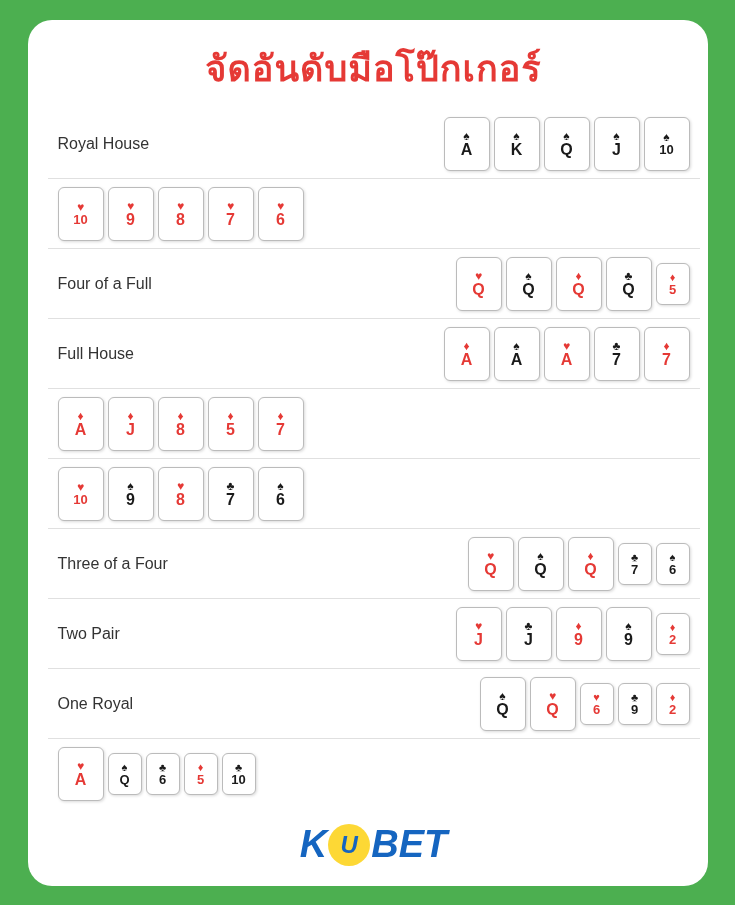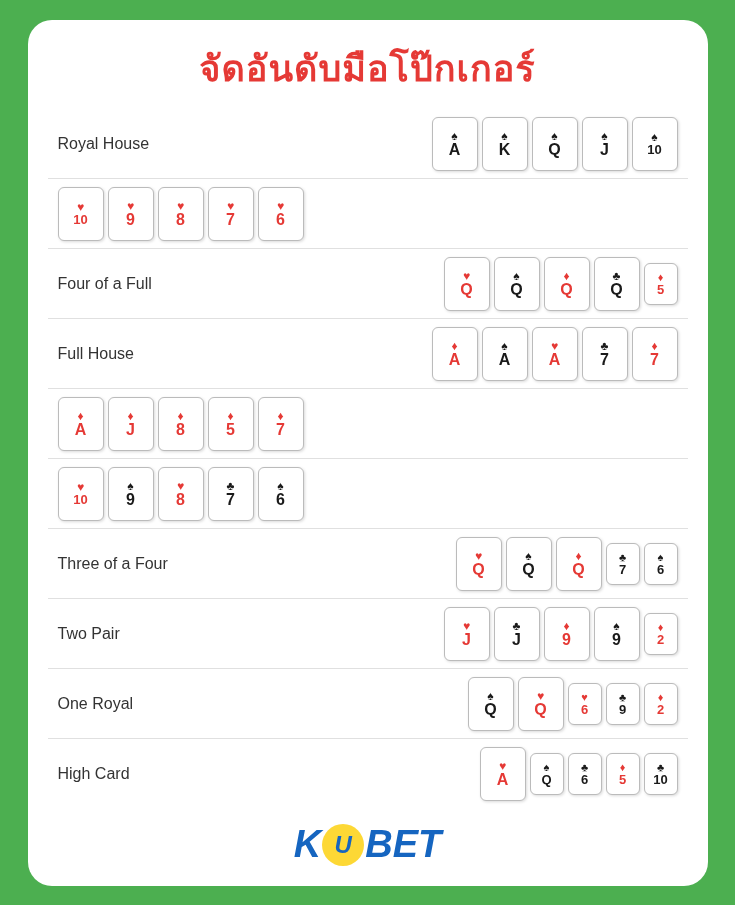--- a/index.html
+++ b/index.html
@@ -17,21 +17,21 @@
       min-height: 905px;
       padding: 20px;
       display: flex;
       justify-content: center;
       align-items: center;
     }
     .white-box {
       background: white;
       border-radius: 24px;
       width: 680px;
-      padding: 20px 20px 16px 20px;
+      padding: 20px 8px 16px 20px;
     }
     .title {
       text-align: center;
       font-size: 36px;
       font-weight: 900;
       color: #e53935;
       margin-bottom: 12px;
       font-family: Arial, sans-serif;
       letter-spacing: 1px;
     }
@@ -342,21 +342,20 @@
               <div style="font-size: 11px; line-height: 1;">♣</div>
               <div style="font-weight: 900; line-height: 1; font-size: 13px;">9</div>
             </div>
             <div class="card tiny red">
               <div style="font-size: 11px; line-height: 1;">♦</div>
               <div style="font-weight: 900; line-height: 1; font-size: 13px;">2</div>
             </div>
           </div>
         </div>
         <div class="hand-row">
-          <div class="hand-name">High Card</div>
           <div class="cards">
             <div class="card red">
               <div style="font-size: 12px; line-height: 1;">♥</div>
               <div style="font-weight: 900; line-height: 1; font-size: 16px;">A</div>
             </div>
             <div class="card tiny black">
               <div style="font-size: 11px; line-height: 1;">♠</div>
               <div style="font-weight: 900; line-height: 1; font-size: 13px;">Q</div>
             </div>
             <div class="card tiny black">

